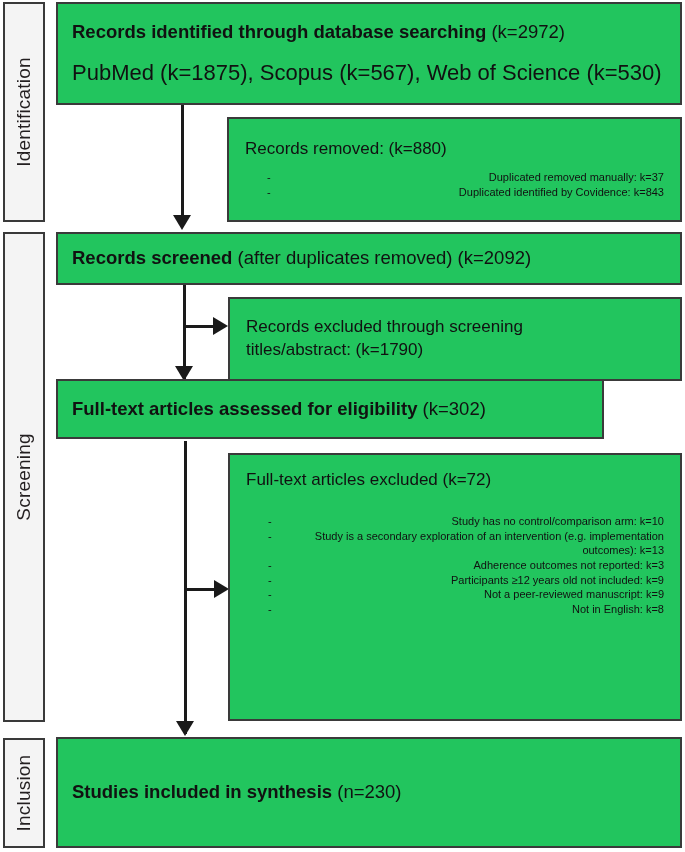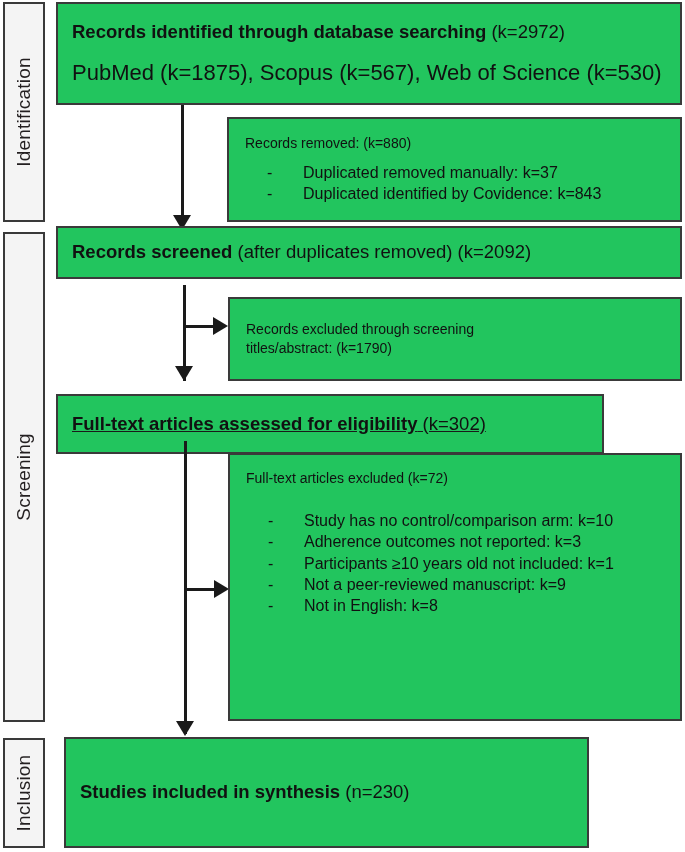--- a/index.html
+++ b/index.html
@@ -68,44 +68,45 @@
     font-weight: 700;
   }
   .box-sub {
     font-size: 22px;
     line-height: 1.32;
     color: #111111;
     margin: 14px 0 0 0;
   }
 
   .side-head {
-    font-size: 14px;
+    font-size: 17px;
     line-height: 1.3;
     color: #111111;
     margin: 0;
   }
   .side-head.two-line {
     line-height: 1.34;
   }
 
   ul.reason-list {
     list-style: none;
     margin: 12px 0 0 0;
     padding: 0;
   }
   ul.reason-list.tight {
     margin-top: 11px;
   }
   ul.reason-list li {
     position: relative;
-    font-size: 16px;
+    font-size: 11px;
     line-height: 1.26;
     color: #111111;
     padding-left: 58px;
     margin: 0 0 1px 0;
+    text-align: right;
   }
   ul.reason-list li::before {
     content: "-";
     position: absolute;
     left: 22px;
     top: 0;
     color: #111111;
   }
 
   
@@ -164,59 +165,60 @@
   <div class="arrow-down" style="left:173px; top:215px;"></div>
 
   <div class="node-box pad-side" style="left:227px; top:117px; width:455px; height:105px;">
     <p class="side-head">Records removed: (k=880)</p>
     <ul class="reason-list tight">
       <li>Duplicated removed manually: k=37</li>
       <li>Duplicated identified by Covidence: k=843</li>
     </ul>
   </div>
 
-  <div class="node-box pad-main" style="left:56px; top:226px; width:626px; height:53px;">
+  <div class="node-box pad-main" style="left:56px; top:232px; width:626px; height:53px;">
     <p class="box-title bold-lead">
       <b>Records screened</b><span> (after duplicates removed) (k=2092)</span>
     </p>
   </div>
 
   <div class="conn-v" style="left:183px; top:285px; height:96px;"></div>
   <div class="arrow-down" style="left:175px; top:366px;"></div>
   <div class="conn-h" style="left:183px; top:325px; width:32px;"></div>
   <div class="arrow-right" style="left:213px; top:317px;"></div>
 
   <div class="node-box pad-side" style="left:228px; top:297px; width:454px; height:84px;">
     <p class="side-head two-line">
       <span>Records excluded through screening</span><br>
       <span>titles/abstract: (k=1790)</span>
     </p>
   </div>
 
-  <div class="node-box pad-main" style="left:56px; top:394px; width:548px; height:60px;text-decoration:underline;">
+  <div class="node-box pad-main" style="left:56px; top:379px; width:548px; height:60px;">
     <p class="box-title bold-lead">
       <b>Full-text articles assessed for eligibility</b><span> (k=302)</span>
     </p>
   </div>
 
   <div class="conn-v" style="left:184px; top:441px; height:293px;"></div>
   <div class="arrow-down" style="left:176px; top:721px;"></div>
   <div class="conn-h" style="left:184px; top:588px; width:32px;"></div>
   <div class="arrow-right" style="left:214px; top:580px;"></div>
 
   <div class="node-box pad-side" style="left:228px; top:453px; width:454px; height:268px; justify-content:flex-start; padding-top:14px;gap:12px;">
     <p class="side-head">Full-text articles excluded (k=72)</p>
     <ul class="reason-list">
       <li>Study has no control/comparison arm: k=10</li>
+      <li>Study is a secondary exploration of an intervention (e.g. implementation outcomes): k=13</li>
       <li>Adherence outcomes not reported: k=3</li>
-      <li>Participants ≥10 years old not included: k=1</li>
+      <li>Participants ≥12 years old not included: k=9</li>
       <li>Not a peer-reviewed manuscript: k=9</li>
       <li>Not in English: k=8</li>
     </ul>
   </div>
 
-  <div class="node-box pad-main" style="left:64px; top:737px; width:525px; height:111px;justify-content:center;">
+  <div class="node-box pad-main" style="left:56px; top:737px; width:626px; height:111px;justify-content:center;">
     <p class="box-title bold-lead">
       <b>Studies included in synthesis</b><span> (n=230)</span>
     </p>
   </div>
 
 </div>
 
 </body></html>

